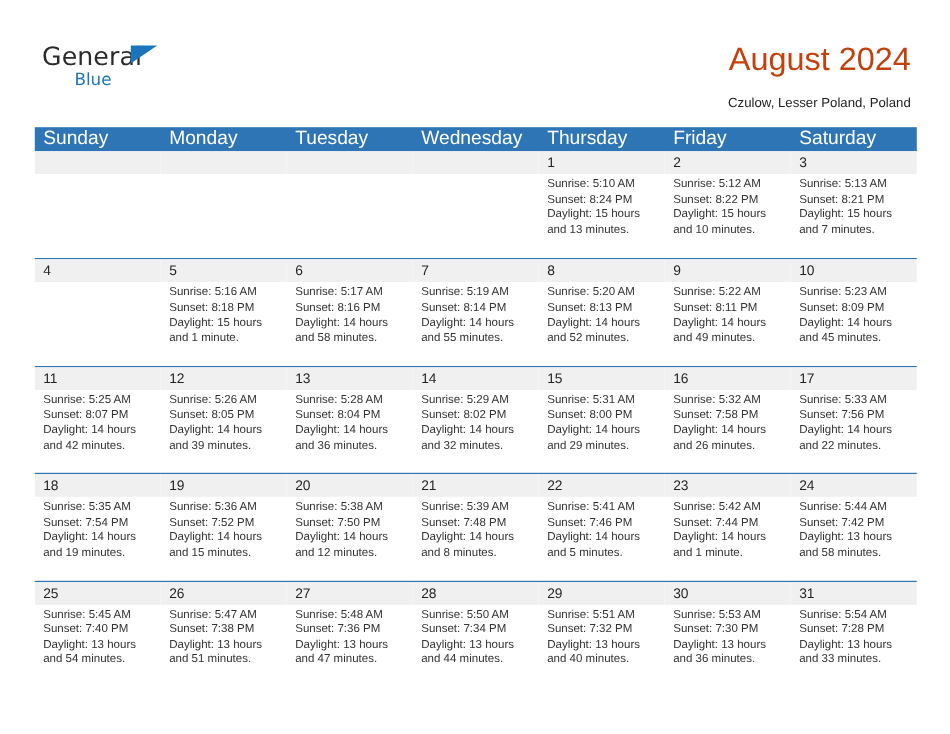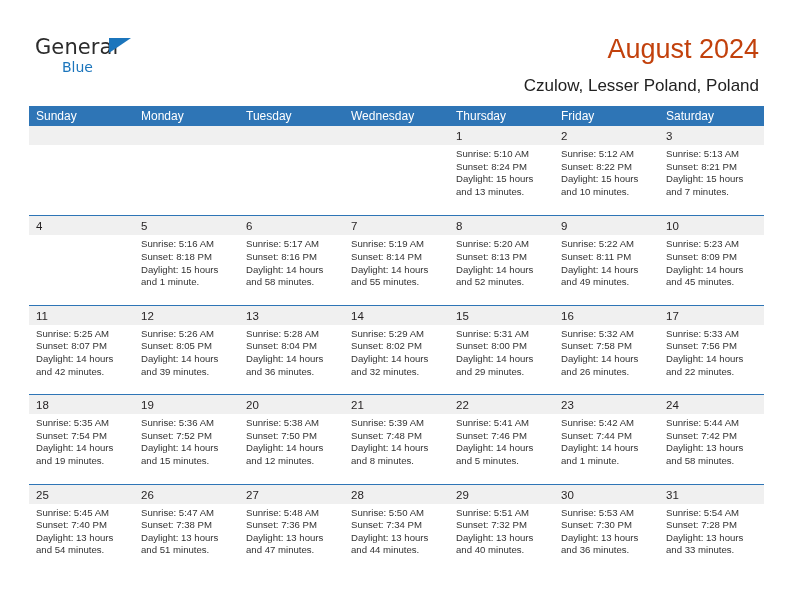--- a/index.html
+++ b/index.html
@@ -73,21 +73,21 @@
     color: #c2410c;
     font-weight: 400;
     text-align: right;
     line-height: 32px;
     white-space: nowrap;
   }
   .subtitle {
     position: absolute;
     right: 33px;
     top: 78px;
-    font-size: 17px;
+    font-size: 11px;
     color: #222222;
     font-weight: 400;
     text-align: right;
     line-height: 16px;
     white-space: nowrap;
   }
 
   
   .calendar {
     position: absolute;
@@ -99,21 +99,21 @@
     display: flex;
     width: 735px;
     height: 20px;
     background: #2e75b6;
   }
   .dow {
     flex: 1 1 0;
     box-sizing: border-box;
     padding-left: 7px;
     color: #ffffff;
-    font-size: 12px;
+    font-size: 16px;
     line-height: 20px;
     white-space: nowrap;
     overflow: hidden;
   }
 
   .week {
     display: flex;
     width: 735px;
     height: 89.4px;
     border-top: 1px solid #2e75b6;

